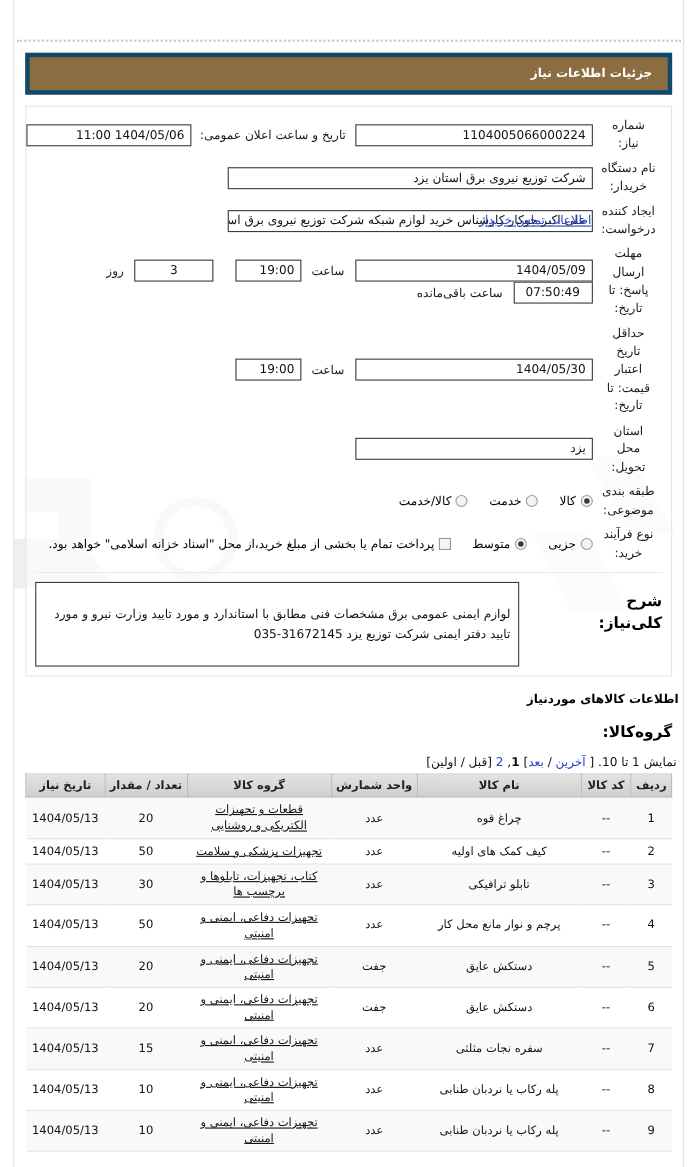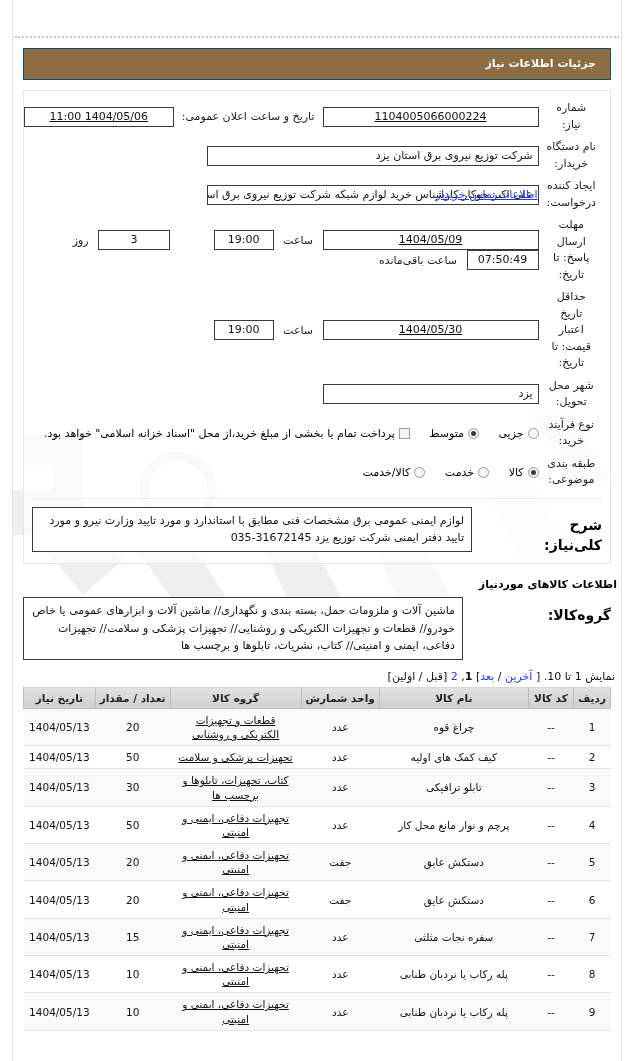--- a/index.html
+++ b/index.html
@@ -46,21 +46,21 @@
   }
 
   .bar {
     background: #8c6d41;
     color: #ffffff;
     font-weight: bold;
     font-size: 11px;
     padding: 8px 14px 9px 14px;
     margin: 0 10px;
     text-align: right;
-    border: 1px solid #0c4a6e;
+    border: 4px solid #0c4a6e;
     position: relative;
     z-index: 3;
   }
 
   .panel {
     margin: 10px 10px 0 10px;
     border: 1px solid #e6e6e6;
     background: rgba(255,255,255,0.62);
     position: relative;
     z-index: 2;
@@ -89,23 +89,23 @@
     padding: 0 5px;
     text-align: right;
     color: #111;
     overflow: hidden;
     white-space: nowrap;
     vertical-align: middle;
   }
   .fld.w330 { width: 332px; }
   .fld.w215 { width: 216px; }
   .fld.w150 { width: 150px; }
-  .fld.w60  { width: 60px; text-align: center; margin-left: 24px; }
+  .fld.w60  { width: 60px; text-align: right; }
   .fld.w70  { width: 72px; text-align: center; }
-  .fld.num  { text-align: center; text-decoration: underline; }
+  .fld.num  { text-align: right; }
 
   .inline-lbl {
     font-size: 11px;
     padding: 0 6px;
     color: #1a1a1a;
     white-space: nowrap;
     vertical-align: middle;
   }
 
   .creator-wrap { position: relative; display: inline-block; }
@@ -159,21 +159,21 @@
     text-align: right;
     padding-top: 8px;
     flex: 0 0 70px;
     line-height: 1.45;
   }
   .textbox {
     border: 1px solid #3a3a3a;
     background: #ffffff;
     font-size: 11px;
     line-height: 1.6;
-    padding: 4px 7px;
+    padding: 20px 7px;
     text-align: right;
     flex: 1 1 auto;
     color: #111;
   }
   .textbox.tb-narrow { max-width: 440px; margin-right: auto; }
 
   .sec-title {
     font-weight: bold;
     font-size: 11px;
     margin: 14px 4px 6px 4px;
@@ -295,74 +295,73 @@
 
       <tr>
         <td class="lbl">حداقل تاریخ اعتبار قیمت: تا تاریخ:</td>
         <td colspan="3">
           <span class="fld w215 num">1404/05/30</span>
           <span class="inline-lbl">ساعت</span>
           <span class="fld w60">19:00</span>
         </td>
       </tr>
 
-
-      <tr>
-        <td class="lbl">شهر محل تحویل:</td>
+      <tr>
+        <td class="lbl">استان محل تحویل:</td>
         <td colspan="3">
           <span class="fld w215">یزد</span>
         </td>
       </tr>
 
+
+      <tr>
+        <td class="lbl">طبقه بندی موضوعی:</td>
+        <td colspan="3" class="radio-row">
+          <span class="rlabel">
+            <span class="rdo on"></span><span>کالا</span>
+          </span>
+          <span class="rlabel">
+            <span class="rdo"></span><span>خدمت</span>
+          </span>
+          <span class="rlabel">
+            <span class="rdo"></span><span>کالا/خدمت</span>
+          </span>
+        </td>
+      </tr>
+
       <tr>
         <td class="lbl">نوع فرآیند خرید:</td>
         <td colspan="3" class="radio-row">
           <span class="rlabel">
             <span class="rdo"></span><span>جزیی</span>
           </span>
           <span class="rlabel">
             <span class="rdo on"></span><span>متوسط</span>
           </span>
           <span class="rlabel">
             <span class="chk"></span><span>پرداخت تمام یا بخشی از مبلغ خرید،از محل "اسناد خزانه اسلامی" خواهد بود.</span>
-          </span>
-        </td>
-      </tr>
-
-      <tr>
-        <td class="lbl">طبقه بندی موضوعی:</td>
-        <td colspan="3" class="radio-row">
-          <span class="rlabel">
-            <span class="rdo on"></span><span>کالا</span>
-          </span>
-          <span class="rlabel">
-            <span class="rdo"></span><span>خدمت</span>
-          </span>
-          <span class="rlabel">
-            <span class="rdo"></span><span>کالا/خدمت</span>
           </span>
         </td>
       </tr>
     </tbody>
       </table>
 
     <div class="sep-thin"></div>
 
     <div class="boxrow" style="margin-top:8px;">
       <div class="boxlabel">شرح کلی‌نیاز:</div>
       <div class="textbox tb-narrow">لوازم ایمنی عمومی برق  مشخصات فنی مطابق با استاندارد و مورد تایید وزارت نیرو و مورد تایید دفتر ایمنی شرکت  توزیع یزد 31672145-035</div>
     </div>
   </div>
 
   <div class="sec-title">اطلاعات کالاهای موردنیاز</div>
 
   <div style="margin: 0 10px; position:relative; z-index:2;">
     <div class="boxrow">
       <div class="boxlabel">گروه‌کالا:</div>
-      <div class="textbox tb-narrow">ماشین آلات و ملزومات حمل، بسته بندی و نگهداری//  ماشین آلات و ابزارهای عمومی یا خاص خودرو// قطعات و تجهیزات الکتریکی و روشنایی// تجهیزات پزشکی و سلامت// تجهیزات دفاعی، ایمنی و امنیتی// کتاب، نشریات، تابلوها و برچسب ها</div>
     </div>
   </div>
 
   <div class="pager">
     <span>نمایش 1 تا 10.</span>
     <span>[</span>
     <a href="#">آخرین</a>
     <span>/</span>
     <a href="#">بعد</a><span>]</span>
     <b>1</b><span>,</span>

